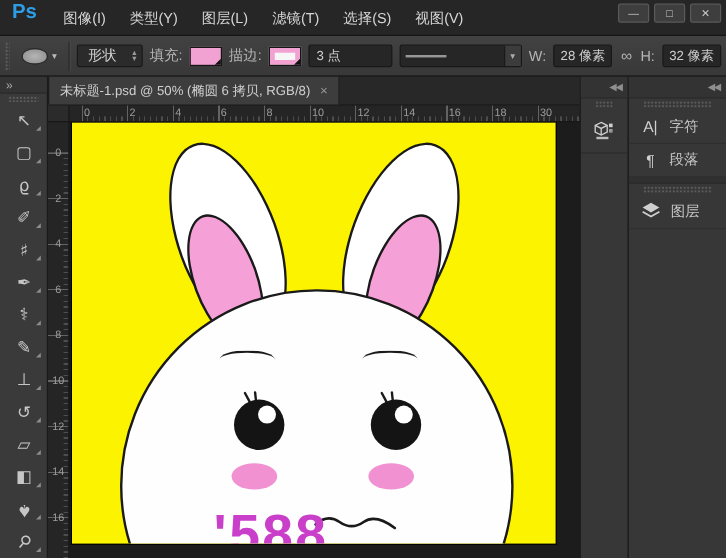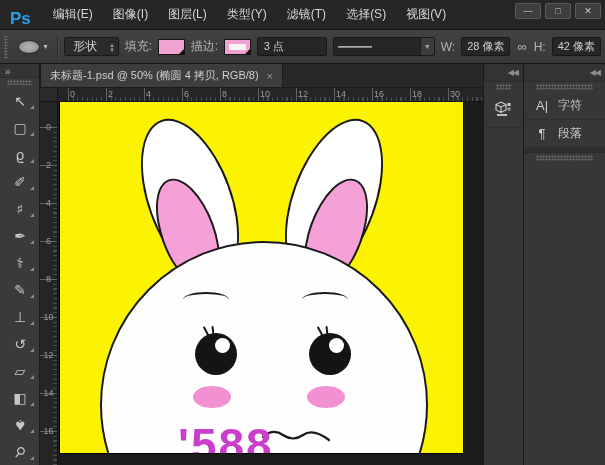--- a/index.html
+++ b/index.html
@@ -1,21 +1,21 @@
 <!DOCTYPE html>
 <html style="--ps-blue: #2d9ee6; --accent-pink: #f2a2d2; --canvas-yellow: #fbf300; --ear-pink: #f6a0d8; --cheek-pink: #f191d2; --price-magenta: #c93fc9; --outline: #1a1a1a; --eye-black: #141414;"><head>
 <meta charset="utf-8">
 <style>
   html,body{margin:0;padding:0;background:#111;}
   *{box-sizing:border-box;}
   .app{position:relative;width:605px;height:465px;overflow:hidden;background:#1d1d1d;
        font-family:"Liberation Sans","DejaVu Sans",sans-serif;color:#ccc;-webkit-font-smoothing:antialiased;}
 
   
-  .menubar{height:30px;background:#262626;border-bottom:1px solid #141414;display:flex;align-items:flex-end;}
+  .menubar{height:30px;background:#262626;border-bottom:1px solid #141414;display:flex;align-items:flex-start;}
   .ps-logo{margin:0 12px 0 10px;color:var(--ps-blue);font-weight:bold;font-size:17px;letter-spacing:0;}
   .menus{display:flex;align-items:center;flex:1;}
   .menu-item{padding:0 10px;font-size:12px;color:#d6d6d6;line-height:30px;cursor:default;white-space:nowrap;}
   .win-controls{display:flex;align-self:flex-start;margin:3px 4px 0 0;}
   .win-btn{min-width:26px;height:16px;margin-left:4px;border:1px solid #5a5a5a;border-radius:2px;background:#3e3e3e;
            color:#c9c9c9;font-size:9px;line-height:14px;text-align:center;padding:0 6px;}
 
   
   .optionsbar{height:34px;background:linear-gradient(#424242,#383838);border-bottom:1px solid #161616;
               display:flex;align-items:center;padding:0 4px;gap:6px;font-size:12px;}
@@ -129,24 +129,23 @@
 </style>
 </head>
 <body>
 
 <div class="app">
 
   <div class="menubar">
     <span class="ps-logo">Ps</span>
     <div class="menus">
 
-        <span class="menu-item">编辑(E)</span>
         <span class="menu-item">图像(I)</span>
+        <span class="menu-item">类型(Y)</span>
         <span class="menu-item">图层(L)</span>
-        <span class="menu-item">类型(Y)</span>
         <span class="menu-item">滤镜(T)</span>
         <span class="menu-item">选择(S)</span>
         <span class="menu-item">视图(V)</span>
       </div>
     <div class="win-controls">
       <span class="win-btn">—</span>
       <span class="win-btn">□</span>
       <span class="win-btn">✕</span>
     </div>
   </div>
@@ -174,21 +173,21 @@
       <span class="ddbtn">▾</span>
     </span>
     <span class="input withbtn">
       <span class="line"></span>
       <span class="ddbtn">▾</span>
     </span>
     <span class="label">W:</span>
     <span class="input">28 像素</span>
     <span class="link-icon">∞</span>
     <span class="label">H:</span>
-    <span class="input">42 像素</span>
+    <span class="input">32 像素</span>
   </div>
 
   <div class="main">
 
     <div class="toolbar">
       <div class="tb-head">»</div>
       <div class="grip-h"></div>
       <div class="tools">
 
           <div class="tool">
@@ -245,21 +244,21 @@
 
           <div class="tool">
             <span class="glyph">⚲</span>
           </div>
         </div>
     </div>
 
     <div class="docarea">
       <div class="tabrow">
         <div class="tab">
-          <span class="tab-title">未标题-1.psd @ 50% (椭圆 4 拷贝, RGB/8)</span>
+          <span class="tab-title">未标题-1.psd @ 50% (椭圆 6 拷贝, RGB/8)</span>
           <span class="tab-close">×</span>
         </div>
       </div>
       <div class="doccontent">
         <div class="corner"></div>
         <div class="ruler-top">
           <div class="nums">
               <span class="num">0</span>
               <span class="num">2</span>
               <span class="num">4</span>
@@ -337,16 +336,25 @@
       <button class="pbtn">
         <span class="picon">A|</span>
         <span>字符</span>
       </button>
       <button class="pbtn">
         <span class="picon">¶</span>
         <span>段落</span>
       </button>
       <div class="pgroupsep"></div>
       <div class="grip-h2"></div>
+      <button class="pbtn">
+        <span class="picon">
+          <svg width="17" height="15" viewBox="0 0 17 15">
+            <path d="M8.5 1 L15.5 5 L8.5 9 L1.5 5 Z" fill="#cfcfcf"></path>
+            <path d="M1.5 8.5 L8.5 12.5 L15.5 8.5" fill="none" stroke="#cfcfcf" stroke-width="1.4"></path>
+          </svg>
+        </span>
+        <span>图层</span>
+      </button>
     </div>
 
   </div>
 </div>
 
 </body></html>

